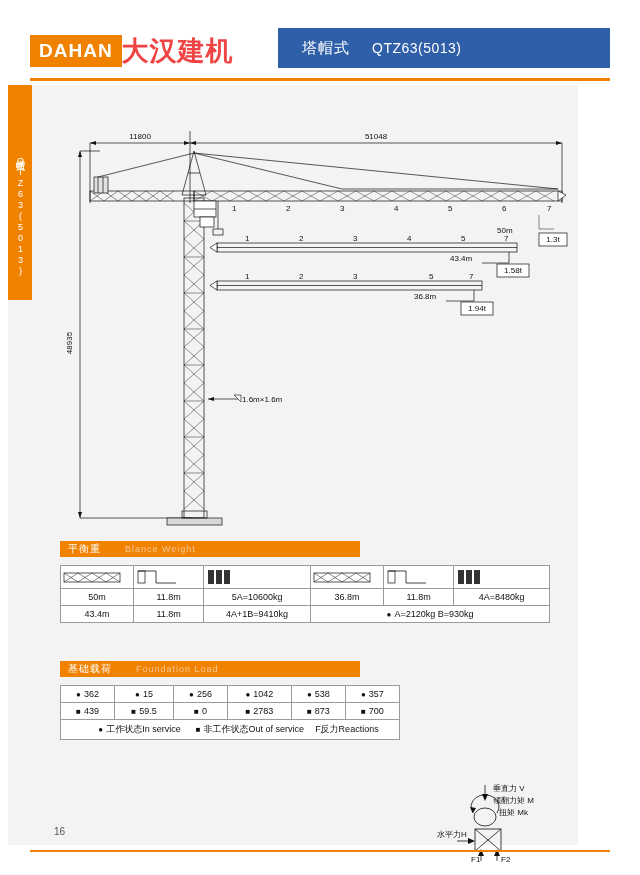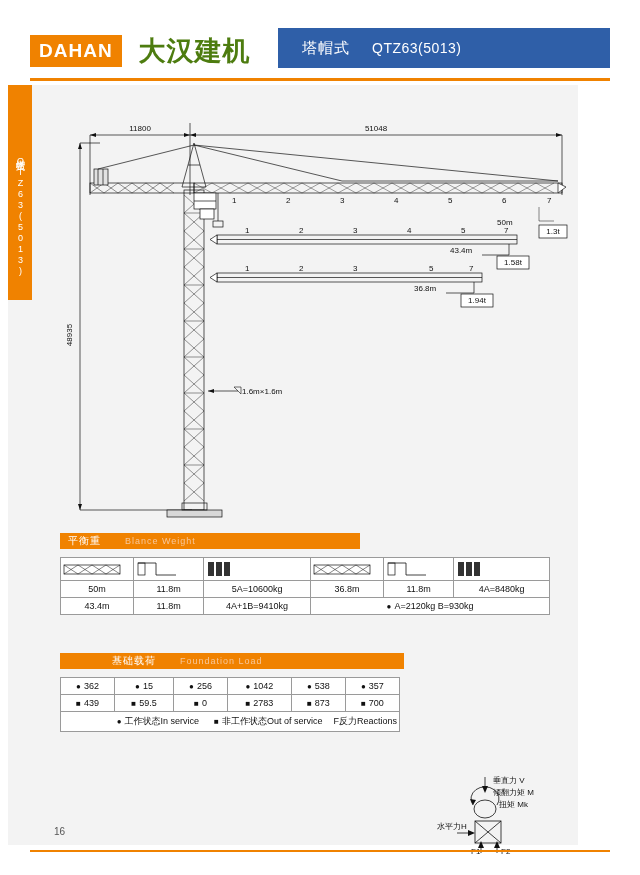--- a/index.html
+++ b/index.html
@@ -14,21 +14,21 @@
   .page{position:absolute;left:0;top:0;width:536px;height:875px;}
   .logo-block{position:absolute;left:30px;top:33px;display:flex;align-items:center;}
   .logo-badge{
     background:#f08200;color:#fff;font-weight:bold;font-size:19px;
     padding:5px 9px 5px 9px;letter-spacing:1px;position:relative;
     font-family:"Liberation Sans", sans-serif;
   }
   .logo-roof{
     position:absolute;left:9px;top:-9px;width:48px;height:9px;
   }
-  .logo-cn{color:#4d7c0f;font-size:27px;font-weight:bold;margin-left:17px;letter-spacing:1px;}
+  .logo-cn{color:#ef4444;font-size:27px;font-weight:bold;margin-left:0;letter-spacing:1px;}
 
   .title-bar{
     position:absolute;left:278px;top:28px;width:332px;height:40px;
     background:#2f5fa8;color:#fff;
     display:flex;align-items:center;
   }
   .title-bar .t1{margin-left:24px;font-size:15px;letter-spacing:1px;}
   .title-bar .t2{margin-left:22px;font-size:14px;letter-spacing:0.5px;}
 
   .hdr-rule{position:absolute;left:30px;top:78px;width:580px;height:3px;background:#f08200;}
@@ -51,21 +51,21 @@
   }
   .side-rail-white{
     position:absolute;left:8px;top:300px;width:24px;height:545px;background:#f3f3f3;
   }
 
   
   .panel{
     position:absolute;left:32px;top:85px;width:546px;height:760px;
     background:#f3f3f3;
   }
-  .panel-inner{position:absolute;left:0;top:0;width:546px;height:760px;}
+  .panel-inner{position:absolute;left:0;top:8px;width:546px;height:760px;}
 
   
   .drawing{position:absolute;left:10px;top:10px;width:526px;height:425px;background:#f3f3f3;}
 
   
   .sec-head{
     position:absolute;height:16px;background:#f08200;color:#fff;
     display:flex;align-items:center;font-size:10px;
   }
   .sec-head .cn{margin-left:8px;letter-spacing:1px;}
@@ -339,21 +339,21 @@
           <td>43.4m</td>
           <td>11.8m</td>
           <td>4A+1B=9410kg</td>
           <td colspan="3">
             <span class="bul-c">A=2120kg   B=930kg</span>
           </td>
         </tr>
       </tbody>
         </table>
 
-      <div class="sec-head" style="left:28px;top:568px;width:300px;padding-left:44px;">
+      <div class="sec-head" style="left:28px;top:568px;width:300px;">
         <span class="cn">基础载荷</span>
         <span class="en">Foundation Load</span>
       </div>
 
       <table class="dt" style="left:28px;top:592px;width:340px;">
         <tbody>
         <tr>
           <td><span class="bul-c">362</span></td>
           <td><span class="bul-c">15</span></td>
           <td><span class="bul-c">256</span></td>
@@ -363,21 +363,21 @@
         </tr>
         <tr>
           <td><span class="bul-s">439</span></td>
           <td><span class="bul-s">59.5</span></td>
           <td><span class="bul-s">0</span></td>
           <td><span class="bul-s">2783</span></td>
           <td><span class="bul-s">873</span></td>
           <td><span class="bul-s">700</span></td>
         </tr>
         <tr>
-          <td colspan="6" style="text-align:right;padding-left:19px;">
+          <td colspan="6" style="text-align:center;padding-left:19px;">
             <span class="bul-c">工作状态In service</span>
             <span style="display:inline-block;width:10px;"></span>
             <span class="bul-s">非工作状态Out of service</span>
             <span style="display:inline-block;width:6px;"></span>
             <span>F反力Reactions</span>
           </td>
         </tr>
       </tbody>
         </table>
 

